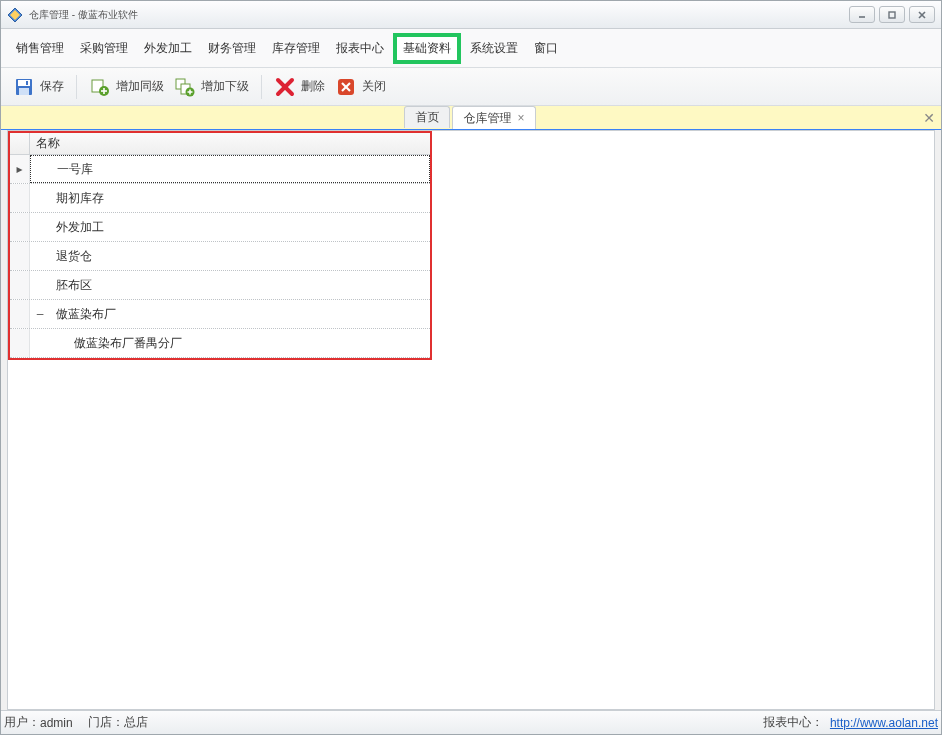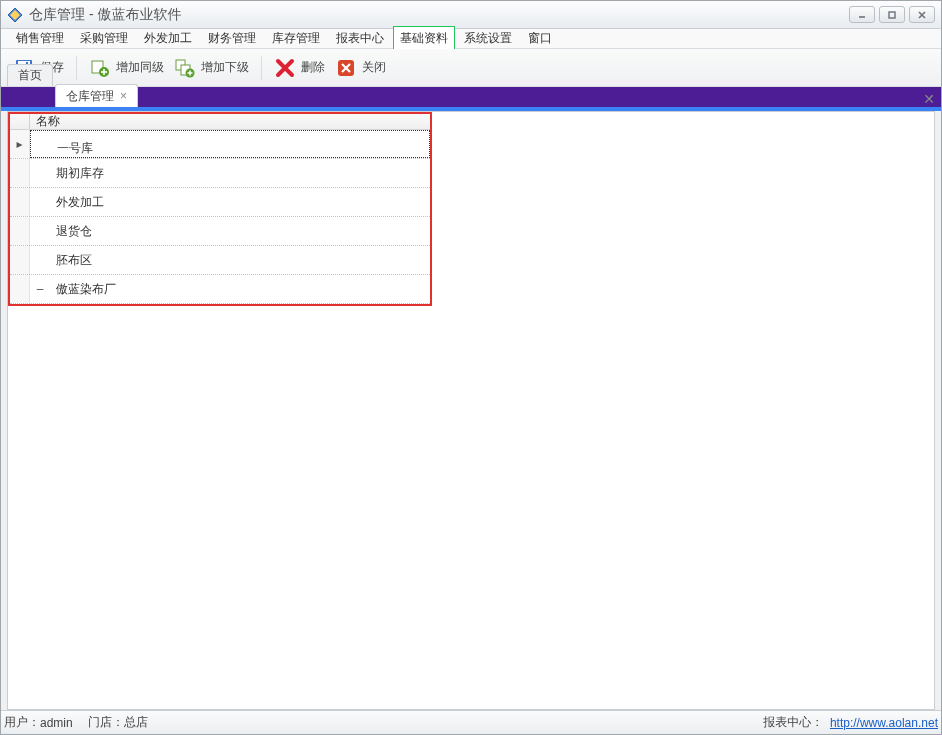--- a/index.html
+++ b/index.html
@@ -2,49 +2,49 @@
 <html><head>
 <meta charset="utf-8">
 <style>
 * { box-sizing: border-box; margin: 0; padding: 0; font-family: "Microsoft YaHei", SimSun, Arial, sans-serif; font-size: 12px; }
 body { background: #fff; width: 942px; height: 735px; overflow: hidden; }
 
 .window { width: 942px; height: 735px; border: 1px solid #9fa7ad; background: #f0f0f0; display: flex; flex-direction: column; }
 
 .titlebar { height: 28px; background: linear-gradient(#fdfdfe,#e8ecf0); border-bottom: 1px solid #c9ced3; display:flex; align-items:center; padding:0 6px; color:#4a4a4a; }
 .titlebar .app-icon { width:16px; height:16px; margin-right:6px; }
-.titlebar .title { flex:1; font-size:14px; color:#555; }
+.titlebar .title { flex:1; font-size:10px; color:#555; }
 .win-btns { display:flex; gap:4px; }
 .win-btn { width:26px; height:17px; border:1px solid #b8bec4; border-radius:3px; background:linear-gradient(#fcfcfc,#e4e8ec); display:flex; align-items:center; justify-content:center; cursor:pointer; color:#7a828a; }
 .win-btn svg { width:10px; height:10px; }
 
-.menubar { height:20px; background:#f9f9fa; border-bottom:1px solid #d9dde1; display:flex; align-items:center; padding:0 8px; gap:2px; }
+.menubar { height:39px; background:#f9f9fa; border-bottom:1px solid #d9dde1; display:flex; align-items:center; padding:0 8px; gap:2px; }
 .menu-item { padding:3px 6px; color:#333; cursor:pointer; border:1px solid transparent; }
-.menu-item.highlighted { border:1px solid #22c55e; background:#fff; }
+.menu-item.highlighted { border:4px solid #22c55e; background:#fff; }
 
 .toolbar { height:38px; background:linear-gradient(#fafafa,#eff1f3); border-bottom:1px solid #d9dde1; display:flex; align-items:center; padding:0 10px; gap:6px; }
 .tool-btn { display:flex; align-items:center; gap:5px; color:#444; cursor:pointer; padding:2px 2px; }
 .tool-btn .ticon { width:22px; height:22px; display:flex; align-items:center; justify-content:center; }
 
-.tabbar-wrap { height:24px; background:#4c1d95; border-bottom:4px solid #3b82f6; display:flex; align-items:flex-end; padding:0 6px; position:relative; }
+.tabbar-wrap { height:24px; background:#fef9c3; border-bottom:1px solid #3b82f6; display:flex; align-items:flex-end; padding:0 6px; position:relative;justify-content:center; }
 .tab { height:22px; padding:0 10px; display:flex; align-items:center; gap:4px; border:1px solid #c9ced3; border-bottom:none; background:#f0f1f2; margin-right:2px; border-radius:3px 3px 0 0; color:#444; cursor:pointer; }
-.tab.active { background:#fff; height:23px; position:relative; z-index:2;margin-top:20px; }
+.tab.active { background:#fff; height:23px; position:relative; z-index:2; }
 .tab .close-x { font-family:Arial; color:#888; padding-left:2px; }
 .tabbar-wrap .tabs-close { position:absolute; right:6px; top:4px; color:#888; cursor:pointer; font-family:Arial; font-size:14px; }
 
 .content { flex:1; background:#fff; margin:0 6px 0 6px; border:1px solid #c9ced3; overflow:auto; position:relative; }
 .redbox { border:2px solid #e03030; width:424px; }
-.grid-header { height:16px; border-bottom:1px solid #cfd3d7; display:flex; align-items:center; background:linear-gradient(#fafafa,#efefef);}
+.grid-header { height:22px; border-bottom:1px solid #cfd3d7; display:flex; align-items:center; background:linear-gradient(#fafafa,#efefef);}
 .gh-gutter { width:20px; height:100%; border-right:1px solid #cfd3d7; background:linear-gradient(#fafafa,#efefef);}
 .gh-cell { padding:0 6px; color:#333; flex:1; }
 .row { height:29px; display:flex; align-items:stretch; border-bottom:1px dotted #bfc3c7; }
 .row-gutter { width:20px; border-right:1px solid #e2e4e6; display:flex; align-items:center; justify-content:center; color:#555; background:#f7f7f8; }
 .row-indent { width:20px; display:flex; align-items:center; justify-content:center; color:#555; }
 .row-cell { flex:1; display:flex; align-items:center; padding:0 6px; color:#333; }
-.row.sel .row-cell-wrap { border:1px dotted #333;align-items:flex-end; }
+.row.sel .row-cell-wrap { border:1px dotted #333; }
 .row-cell-wrap { flex:1; display:flex; align-items:center; height:100%; }
 .child .row-cell { padding-left:4px;}
 .child .row-indent2 { width:20px; }
 
 .statusbar { height:24px; background:linear-gradient(#fbfbfc,#ebeef1); border-top:1px solid #c9ced3; display:flex; align-items:center; padding:0 3px; color:#444; }
 .statusbar .spacer { flex:1; }
 .statusbar a { color:#1a5fc8; text-decoration:underline; cursor:pointer; }
 
 .sep { width:1px; height:24px; background:#d9dde1; margin:0 4px;}
 </style>
@@ -205,20 +205,28 @@
               <div class="row-cell">胚布区</div>
             </div>
           </div>
           <div class="row">
             <div class="row-gutter"></div>
             <div class="row-cell-wrap">
               <div class="row-indent">–</div>
               <div class="row-cell">傲蓝染布厂</div>
             </div>
           </div>
+          <div class="row child">
+            <div class="row-gutter"></div>
+            <div class="row-cell-wrap">
+              <div class="row-indent"></div>
+              <div class="row-indent2"></div>
+              <div class="row-cell">傲蓝染布厂番禺分厂</div>
+            </div>
+          </div>
         </div>
     </div>
   </div>
 
   <div class="statusbar">
     <span>用户：</span>
     <span>admin</span>
     <span style="margin:0 6px;">&nbsp;</span>
     <span>门店：</span>
     <span>总店</span>

